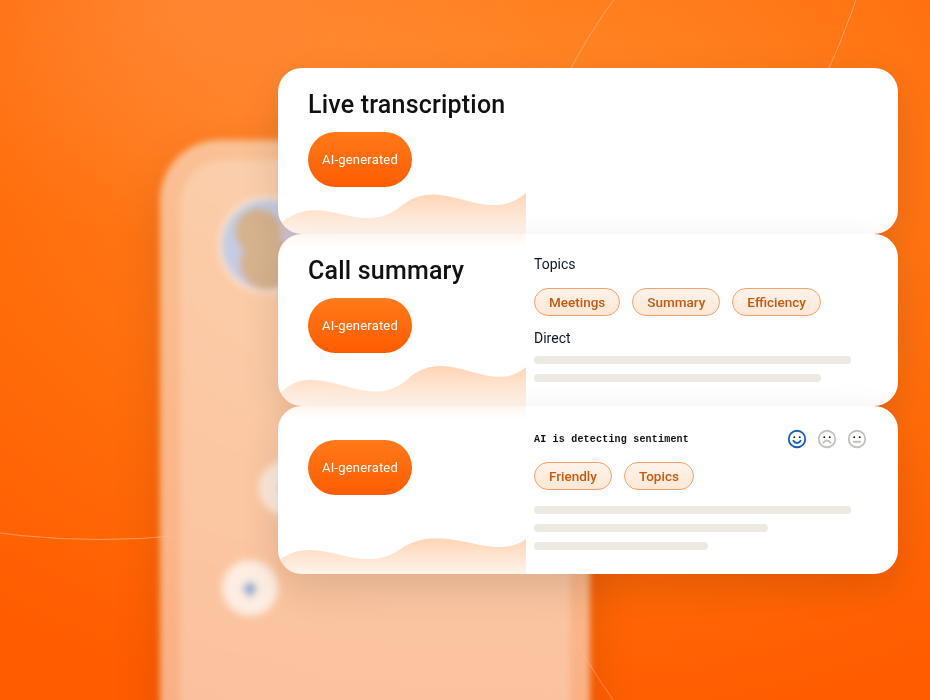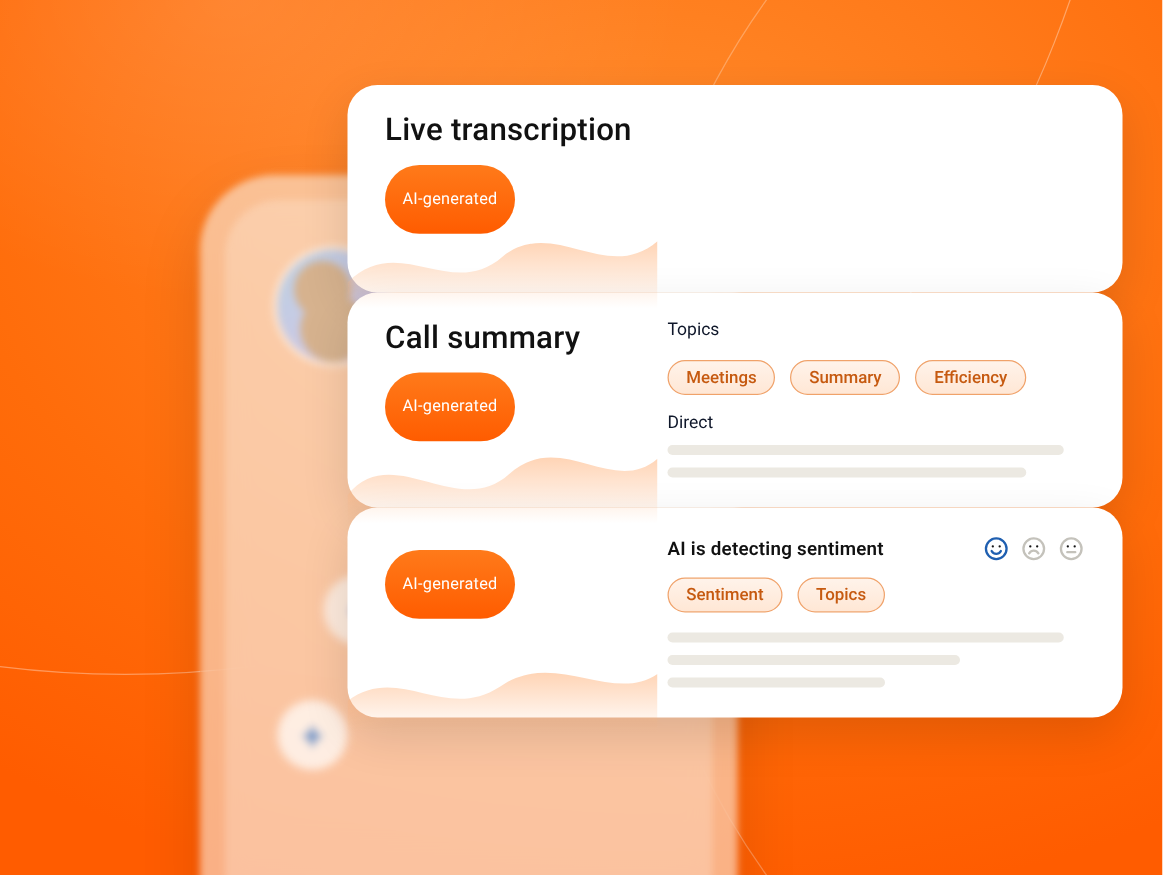--- a/index.html
+++ b/index.html
@@ -106,21 +106,21 @@
     padding: 5px 14px; border-radius: 999px; font-size: 13.5px; font-weight:500;
   }
   .lines { margin-top: 10px; display:flex; flex-direction:column; gap:10px; }
   .line { height: 8px; border-radius: 6px; background:#ece9e2; }
   .line.w95 { width: 95%; }
   .line.w86 { width: 86%; }
   .line.w70 { width: 70%; }
   .line.w52 { width: 52%; }
 
   .sent-head { display:flex; align-items:center; justify-content:space-between; }
-  .sent-title { font-size: 15px; color:#111; font-weight:600; letter-spacing:.2px;}
+  .sent-title { font-size: 10px; color:#111; font-weight:600; letter-spacing:.2px;font-family:Liberation Mono, monospace;}
   .faces { display:flex; gap:8px; align-items:center; }
   .face { width:22px; height:22px; display:inline-flex; }
   .face svg { width:22px; height:22px; }
   .face.inactive svg { stroke:#c4c2bb; fill:none; }
   .face.active svg { stroke:#1f5fb0; fill:none; }
 
   
   .left > *:not(.wave){ position:relative; z-index:1; }
 </style>
 </head>
@@ -256,21 +256,21 @@
               <svg viewBox="0 0 24 24" stroke-width="2">
                   <circle cx="12" cy="12" r="9"></circle>
                   <circle cx="9" cy="10" r="1" fill="currentColor" stroke="none"></circle>
                   <circle cx="15" cy="10" r="1" fill="currentColor" stroke="none"></circle>
                   <path d="M8.5 15h7" stroke-linecap="round"></path>
                 </svg>
             </span>
           </div>
         </div>
         <div class="chips" style="margin-top:12px">
-          <span class="chip">Sentiment</span>
+          <span class="chip">Friendly</span>
           <span class="chip">Topics</span>
         </div>
         <div class="lines" style="margin-top:16px">
           <div class="line w95"></div>
           <div class="line w70"></div>
           <div class="line w52"></div>
         </div>
       </div>
     </div>
 

